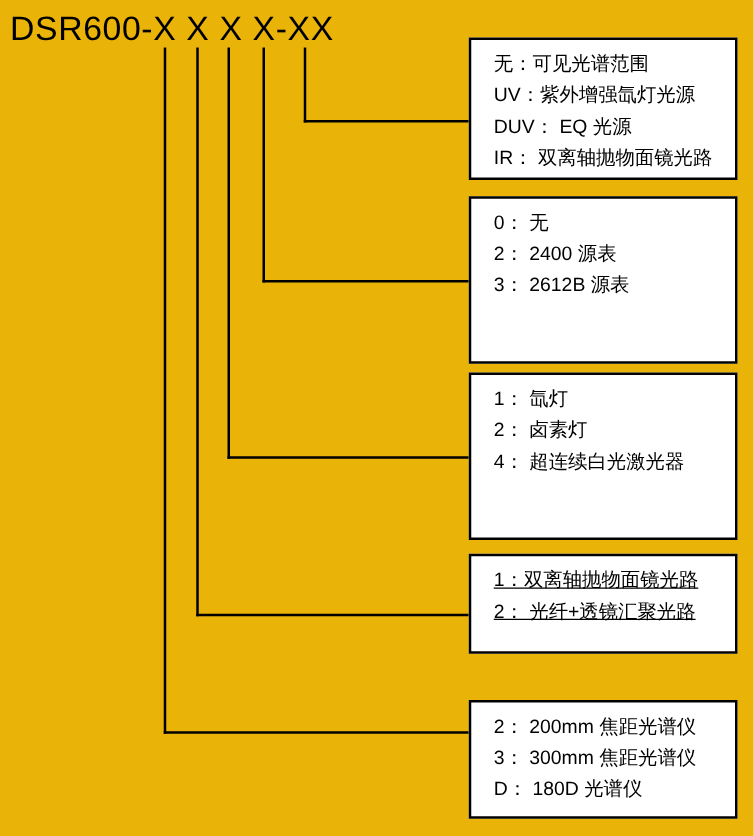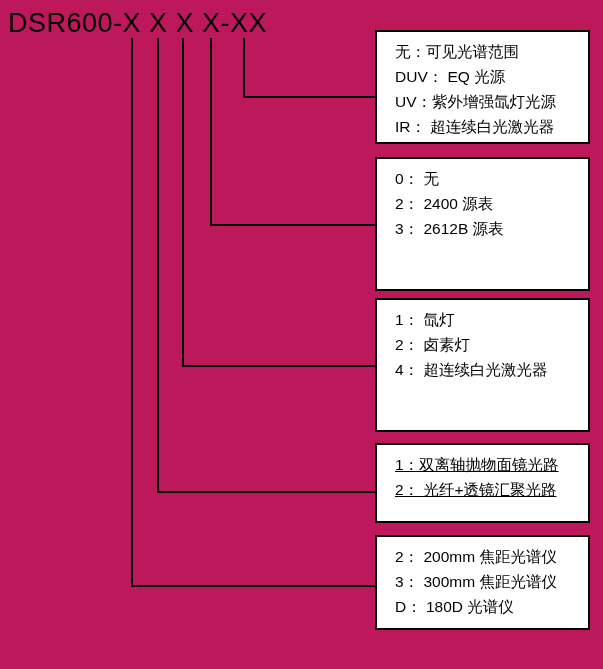--- a/index.html
+++ b/index.html
@@ -4,21 +4,21 @@
 <style>
   html, body {
     margin: 0;
     padding: 0;
     background: #ffffff;
   }
   #page {
     position: relative;
     width: 603px;
     height: 669px;
-    background: #be185d;
+    background: #eab308;
     font-family: "Liberation Sans", "DejaVu Sans", sans-serif;
     color: #000000;
     overflow: hidden;
   }
 
   
   #model-title {
     position: absolute;
     left: 8px;
     top: 8px;
@@ -75,23 +75,23 @@
       <div class="lead-v" style="left: 157px; top: 38px; height: 455px;"></div>
       <div class="lead-h" style="left: 157px; top: 491px; width: 218px;"></div>
       <div class="lead-v" style="left: 131px; top: 38px; height: 549px;"></div>
       <div class="lead-h" style="left: 131px; top: 585px; width: 244px;"></div>
     </div>
 
   <div id="box-layer">
       <div class="option-box" style="top: 30px; height: 114px; width: 215px;">
         <div class="box-lines">
           <div class="opt-line">无：可见光谱范围</div>
+          <div class="opt-line">UV：紫外增强氙灯光源</div>
           <div class="opt-line">DUV： EQ 光源</div>
-          <div class="opt-line">UV：紫外增强氙灯光源</div>
-          <div class="opt-line">IR： 超连续白光激光器</div>
+          <div class="opt-line">IR： 双离轴抛物面镜光路</div>
         </div>
       </div>
       <div class="option-box" style="top: 157px; height: 134px; width: 215px;">
         <div class="box-lines">
           <div class="opt-line">0： 无</div>
           <div class="opt-line">2： 2400 源表</div>
           <div class="opt-line">3： 2612B 源表</div>
         </div>
       </div>
       <div class="option-box" style="top: 298px; height: 134px; width: 215px;">
@@ -100,21 +100,21 @@
           <div class="opt-line">2： 卤素灯</div>
           <div class="opt-line">4： 超连续白光激光器</div>
         </div>
       </div>
       <div class="option-box" style="top: 443px; height: 80px; width: 215px; text-decoration: underline;">
         <div class="box-lines">
           <div class="opt-line">1：双离轴抛物面镜光路</div>
           <div class="opt-line">2： 光纤+透镜汇聚光路</div>
         </div>
       </div>
-      <div class="option-box" style="top: 535px; height: 95px; width: 215px;">
+      <div class="option-box" style="top: 560px; height: 95px; width: 215px;">
         <div class="box-lines">
           <div class="opt-line">2： 200mm 焦距光谱仪</div>
           <div class="opt-line">3： 300mm 焦距光谱仪</div>
           <div class="opt-line">D： 180D 光谱仪</div>
         </div>
       </div>
     </div>
 
 </div>
 

